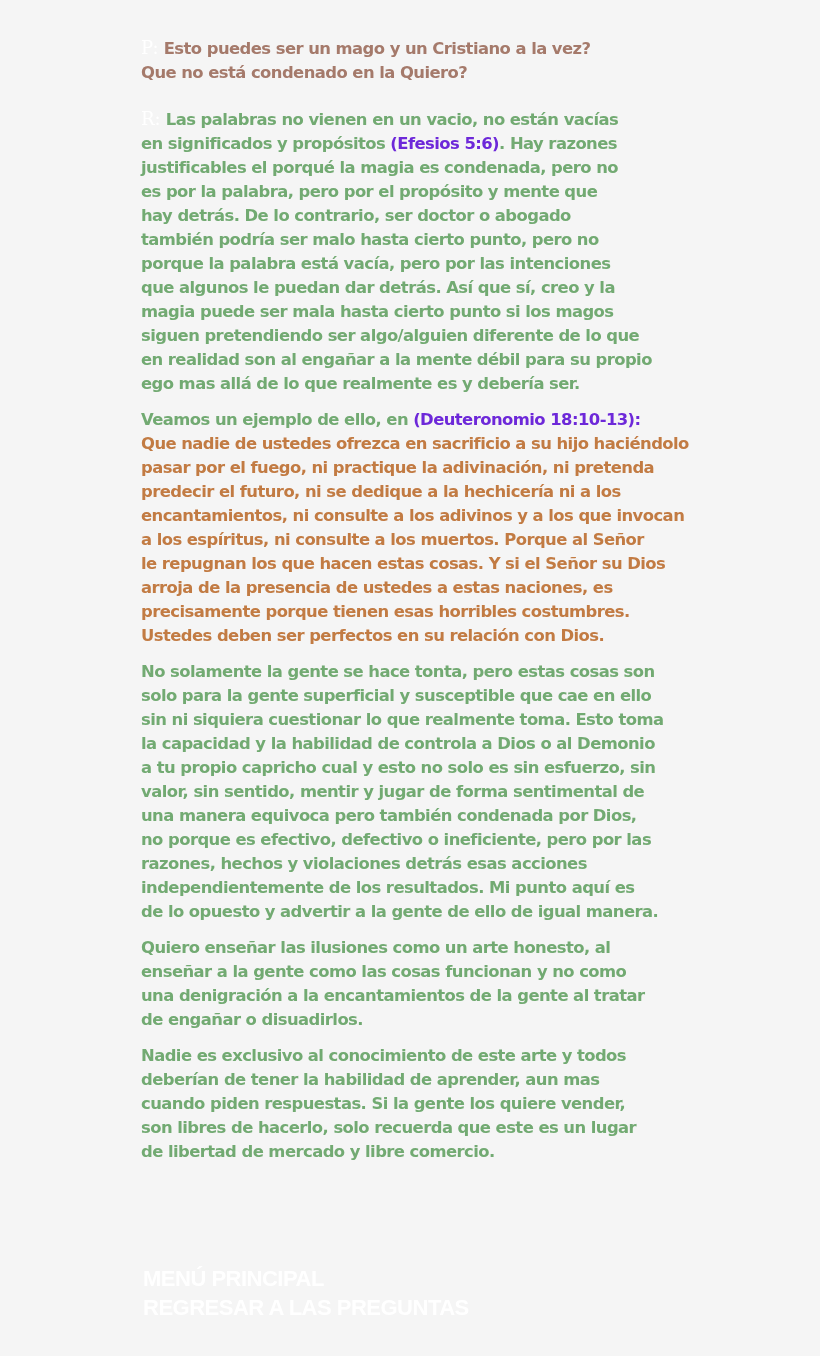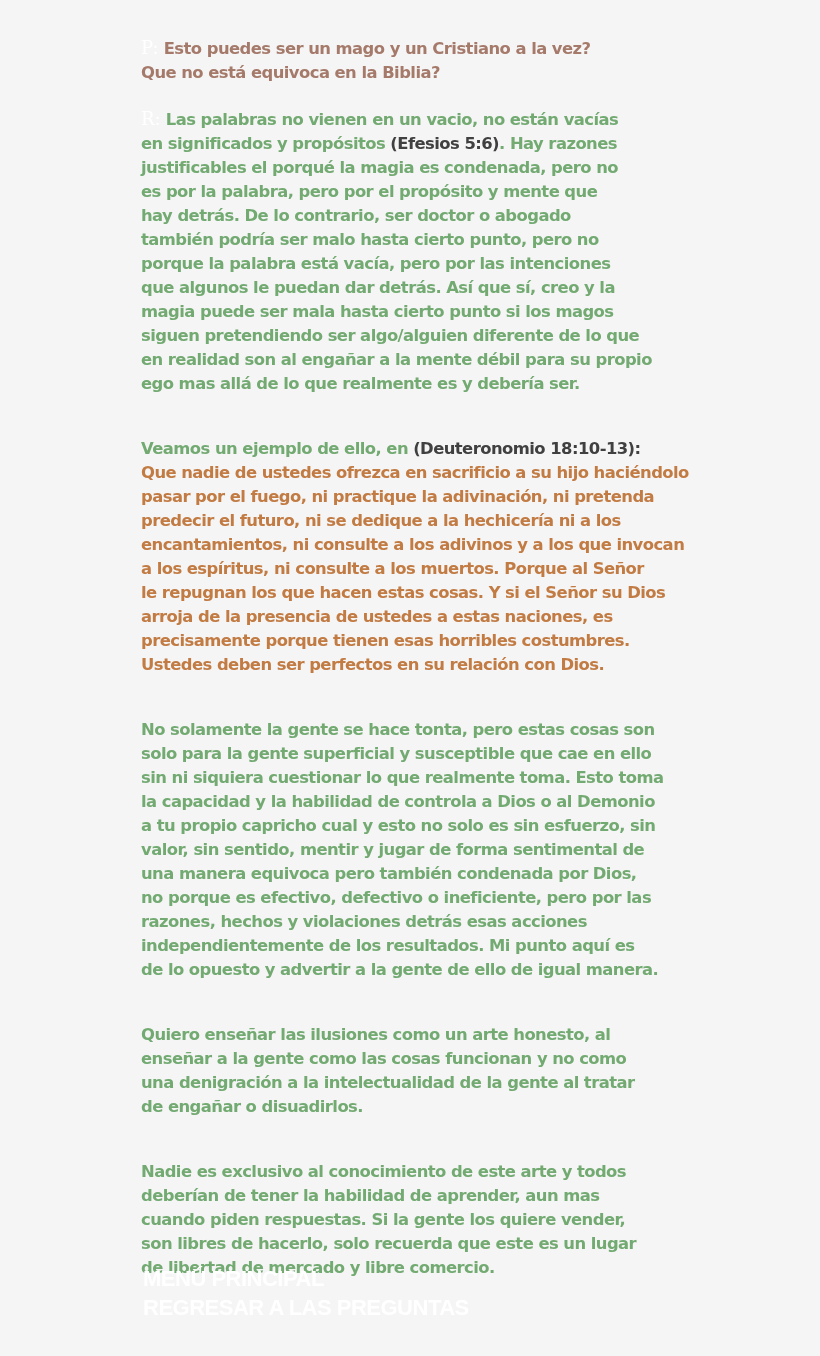--- a/index.html
+++ b/index.html
@@ -27,24 +27,24 @@
     .block { margin: 0; white-space: pre-line; }
     .label {
       font-family: "DejaVu Serif", serif;
       font-weight: normal;
       color: #ffffff;
       font-size: 18px;
       letter-spacing: 0;
     }
     .question { color: #a57a6b; }
     .answer { color: #72aa72; }
-    .ref { color: #404040; }
+    .ref { color: #6d28d9; }
     .quote { color: #c27b43; }
     .q-block { margin-bottom: 22px; }
-    .para-gap { margin-top: 41px; }
+    .para-gap { margin-top: 12px; }
     .nav {
       position: absolute;
       left: 143px;
       top: 1264px;
       font-family: "Liberation Sans", sans-serif;
       font-weight: bold;
       font-size: 22px;
       line-height: 29px;
       color: #ffffff;
       letter-spacing: -0.5px;
@@ -55,21 +55,21 @@
       text-decoration: none;
       cursor: pointer;
     }
   </style>
 </head>
 <body>
 
 <div class="content">
 
   <div class="block q-block question"><span class="label">P:</span> <span>Esto puedes ser un mago y un Cristiano a la vez?</span>
-<span>Que no está equivoca en la Biblia?</span></div>
+<span>Que no está condenado en la Quiero?</span></div>
 
   <div class="block answer"><span class="label">R:</span> <span>Las palabras no vienen en un vacio, no están vacías
 en significados y propósitos </span><span class="ref">(Efesios 5:6)</span><span>. Hay razones
 justificables el porqué la magia es condenada, pero no
 es por la palabra, pero por el propósito y mente que
 hay detrás. De lo contrario, ser doctor o abogado
 también podría ser malo hasta cierto punto, pero no
 porque la palabra está vacía, pero por las intenciones
 que algunos le puedan dar detrás. Así que sí, creo y la
 magia puede ser mala hasta cierto punto si los magos
@@ -95,21 +95,21 @@
 a tu propio capricho cual y esto no solo es sin esfuerzo, sin
 valor, sin sentido, mentir y jugar de forma sentimental de
 una manera equivoca pero también condenada por Dios,
 no porque es efectivo, defectivo o ineficiente, pero por las
 razones, hechos y violaciones detrás esas acciones
 independientemente de los resultados. Mi punto aquí es
 de lo opuesto y advertir a la gente de ello de igual manera.</div>
 
   <div class="block answer para-gap">Quiero enseñar las ilusiones como un arte honesto, al
 enseñar a la gente como las cosas funcionan y no como
-una denigración a la intelectualidad de la gente al tratar
+una denigración a la encantamientos de la gente al tratar
 de engañar o disuadirlos.</div>
 
   <div class="block answer para-gap">Nadie es exclusivo al conocimiento de este arte y todos
 deberían de tener la habilidad de aprender, aun mas
 cuando piden respuestas. Si la gente los quiere vender,
 son libres de hacerlo, solo recuerda que este es un lugar
 de libertad de mercado y libre comercio.</div>
 
 </div>
 

